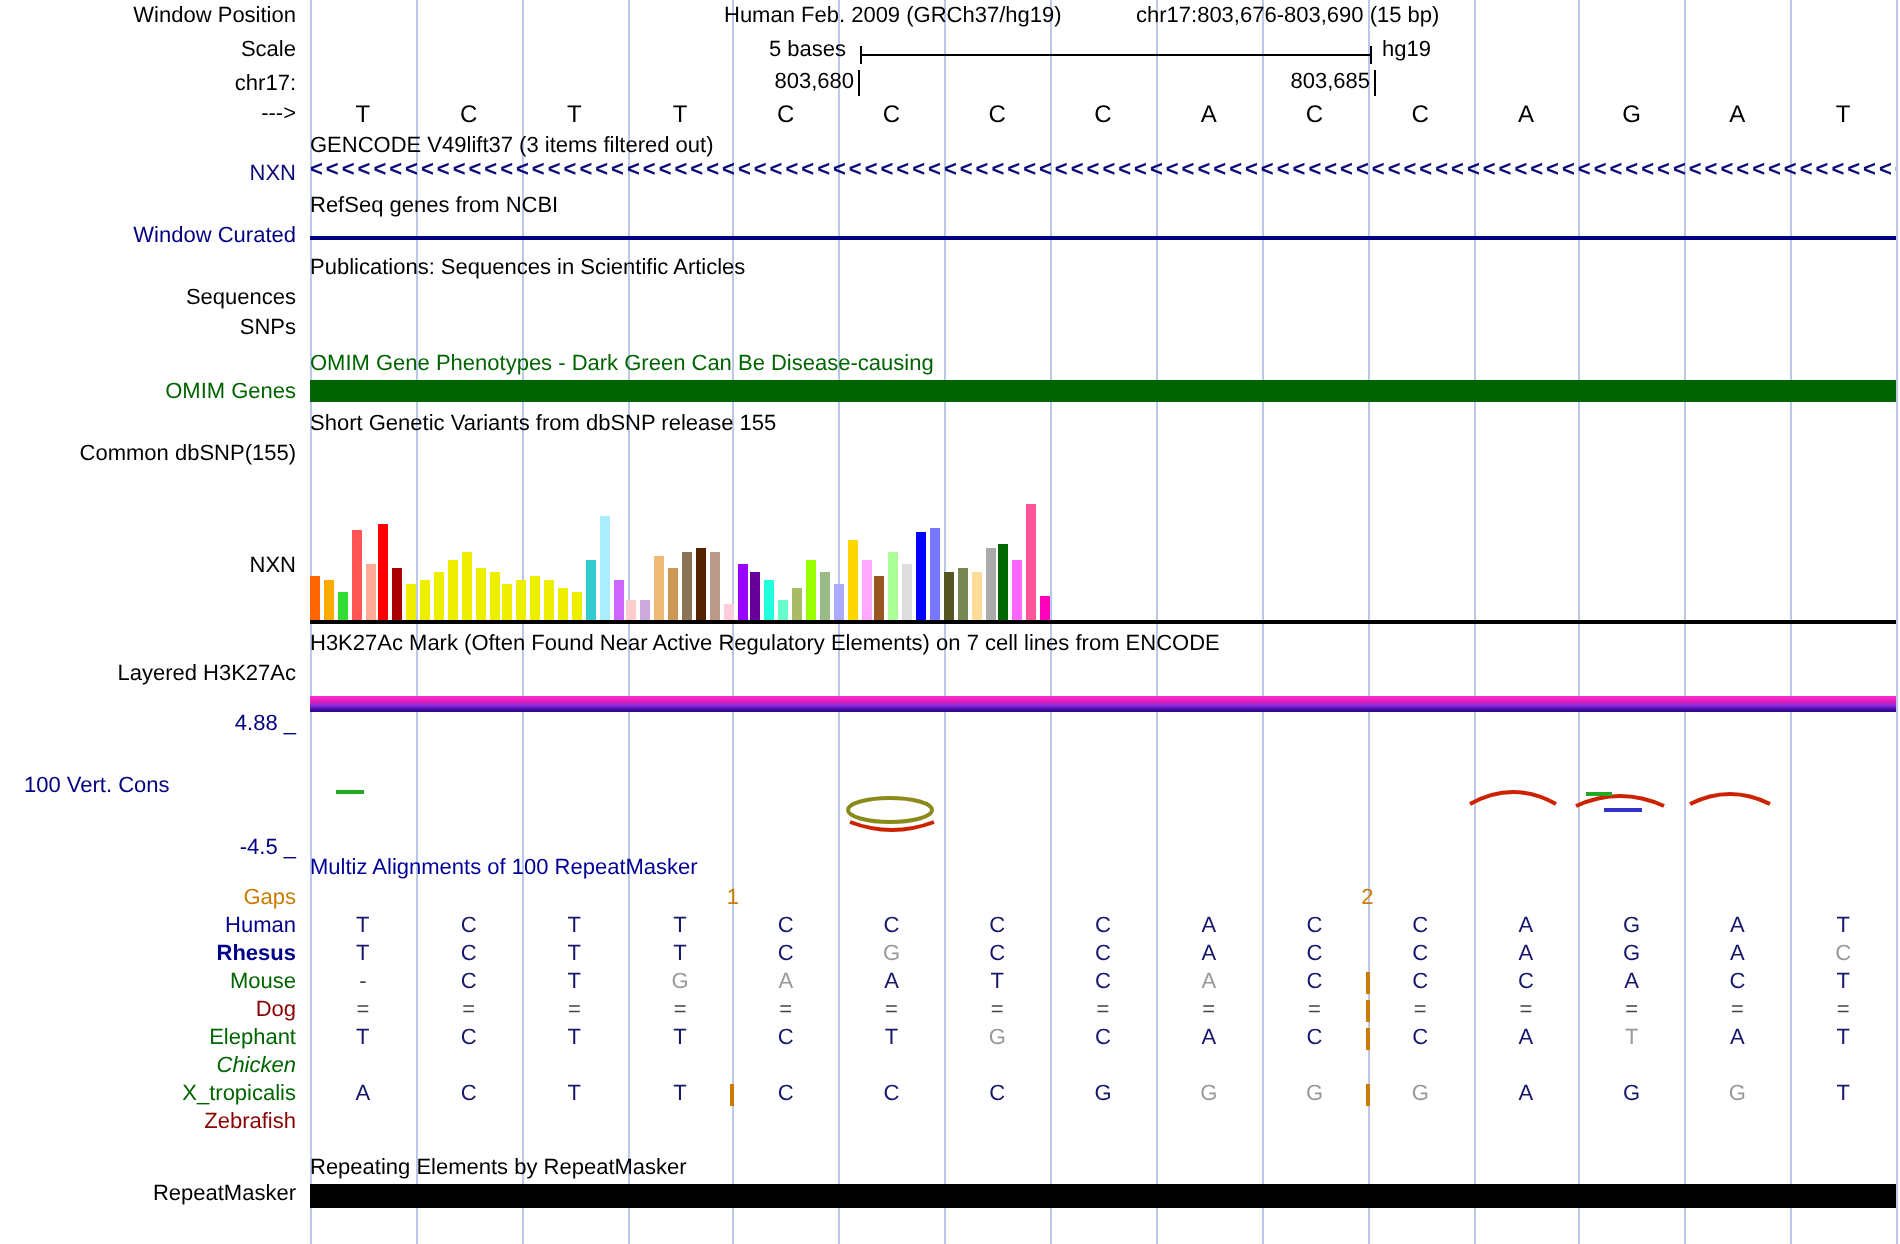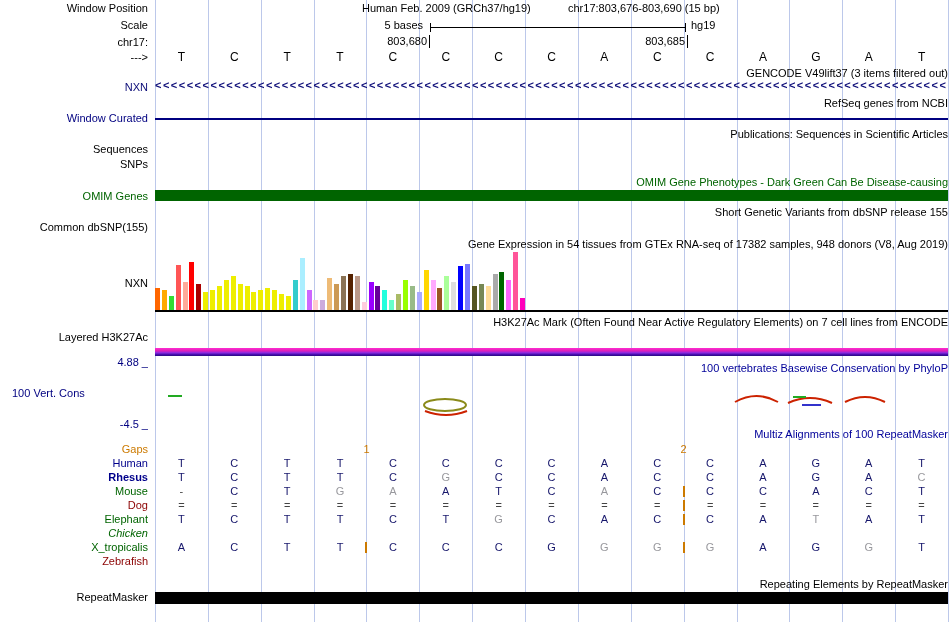--- a/index.html
+++ b/index.html
@@ -1,20 +1,20 @@
 <!DOCTYPE html>
 <html><head>
 <meta charset="utf-8">
 <style>
   *{box-sizing:border-box;margin:0;padding:0}
   body{font-family:"Liberation Sans",sans-serif;background:#fff}
   .browser{position:relative;width:950px;height:622px;background:#fff;overflow:hidden;font-size:11px;color:#000}
   .vline{position:absolute;top:0;height:622px;width:1px;background:#bcc8ea}
   .lbl{position:absolute;left:0;width:148px;text-align:right;font-size:11px;line-height:13px;white-space:nowrap}
-  .hdr{position:absolute;left:155px;width:793px;text-align:right;font-size:11px;line-height:13px;white-space:nowrap}
+  .hdr{position:absolute;left:155px;width:793px;text-align:left;font-size:11px;line-height:13px;white-space:nowrap}
   .rtext{position:absolute;font-size:11px;line-height:13px;white-space:nowrap}
   .coord{position:absolute;top:35px;font-size:11px;line-height:12px;height:13px;border-right:1px solid #000;padding-right:2px;white-space:nowrap}
   #scale-line{position:absolute;left:430px;top:27px;width:256px;height:1px;background:#000}
   .scale-tick{position:absolute;top:23px;width:1px;height:9px;background:#000}
   #gridlines{position:absolute;left:155px;top:0;width:793px;height:622px}
   #sequence-row{position:absolute;left:155px;top:50px;width:793px;height:14px}
   .base{position:absolute;top:0;font-size:12px;transform:translateX(-50%)}
   #gencode-arrows{position:absolute;left:155px;top:80px;width:793px;height:12px;overflow:hidden;font-size:11px;line-height:11px;letter-spacing:1.5px;white-space:nowrap;font-weight:bold;color:#0c0c78}
   #refseq-line{position:absolute;left:155px;top:118px;width:793px;height:2px;background:#000080}
   #omim-bar{position:absolute;left:155px;top:190px;width:793px;height:11px;background:#006400}
@@ -107,21 +107,20 @@
   <div class="lbl" style="top:143px">Sequences</div>
   <div class="lbl" style="top:158px">SNPs</div>
 
   <div class="hdr greenh" style="top:176px">OMIM Gene Phenotypes - Dark Green Can Be Disease-causing</div>
   <div class="lbl greenh" style="top:190px">OMIM Genes</div>
   <div id="omim-bar"></div>
 
   <div class="hdr" style="top:206px">Short Genetic Variants from dbSNP release 155</div>
   <div class="lbl" style="top:221px">Common dbSNP(155)</div>
 
-  <div class="hdr" style="top:238px">Gene Expression in 54 tissues from GTEx RNA-seq of 17382 samples, 948 donors (V8, Aug 2019)</div>
   <div class="lbl" style="top:277px">NXN</div>
   <div id="gtex-bars">
       <div class="gtex-bar" style="left: 0px; height: 22px; background: rgb(255, 102, 0);"></div>
       <div class="gtex-bar" style="left: 6.88889px; height: 20px; background: rgb(255, 170, 0);"></div>
       <div class="gtex-bar" style="left: 13.7778px; height: 14px; background: rgb(51, 221, 51);"></div>
       <div class="gtex-bar" style="left: 20.6667px; height: 45px; background: rgb(255, 85, 85);"></div>
       <div class="gtex-bar" style="left: 27.5556px; height: 28px; background: rgb(255, 170, 153);"></div>
       <div class="gtex-bar" style="left: 34.4444px; height: 48px; background: rgb(255, 0, 0);"></div>
       <div class="gtex-bar" style="left: 41.3333px; height: 26px; background: rgb(170, 0, 0);"></div>
       <div class="gtex-bar" style="left: 48.2222px; height: 18px; background: rgb(238, 238, 0);"></div>
@@ -172,21 +171,20 @@
       <div class="gtex-bar" style="left: 358.222px; height: 58px; background: rgb(255, 85, 153);"></div>
       <div class="gtex-bar" style="left: 365.111px; height: 12px; background: rgb(255, 0, 187);"></div>
     </div>
   <div id="gtex-baseline"></div>
 
   <div class="hdr" style="top:316px">H3K27Ac Mark (Often Found Near Active Regulatory Elements) on 7 cell lines from ENCODE</div>
   <div class="lbl" style="top:331px">Layered H3K27Ac</div>
   <div id="h3k-band"></div>
 
   <div class="lbl navy" style="top:356px">4.88 _</div>
-  <div class="hdr blueh" style="top:362px">100 vertebrates Basewise Conservation by PhyloP</div>
   <div class="rtext navy" style="left:12px;top:387px">100 Vert. Cons</div>
   <div class="lbl navy" style="top:418px">-4.5 _</div>
   <svg id="cons-svg" width="793" height="62">
       <path d="M 13 40 h 14" stroke="#22aa22" stroke-width="2"></path>
       <ellipse cx="290" cy="49" rx="21" ry="6" fill="none" stroke="#8a8a1a" stroke-width="2"></ellipse>
       <path d="M 270 55 Q 291 63 312 55" fill="none" stroke="#cc2200" stroke-width="2"></path>
       <path d="M 580 46 Q 601.5 34 623 46" fill="none" stroke="#cc2200" stroke-width="2"></path>
       <path d="M 633 47 Q 655 37 677 47" fill="none" stroke="#cc2200" stroke-width="2"></path>
       <path d="M 638 41 h 13" stroke="#22aa22" stroke-width="2"></path>
       <path d="M 647 49 h 19" stroke="#3333cc" stroke-width="2"></path>

